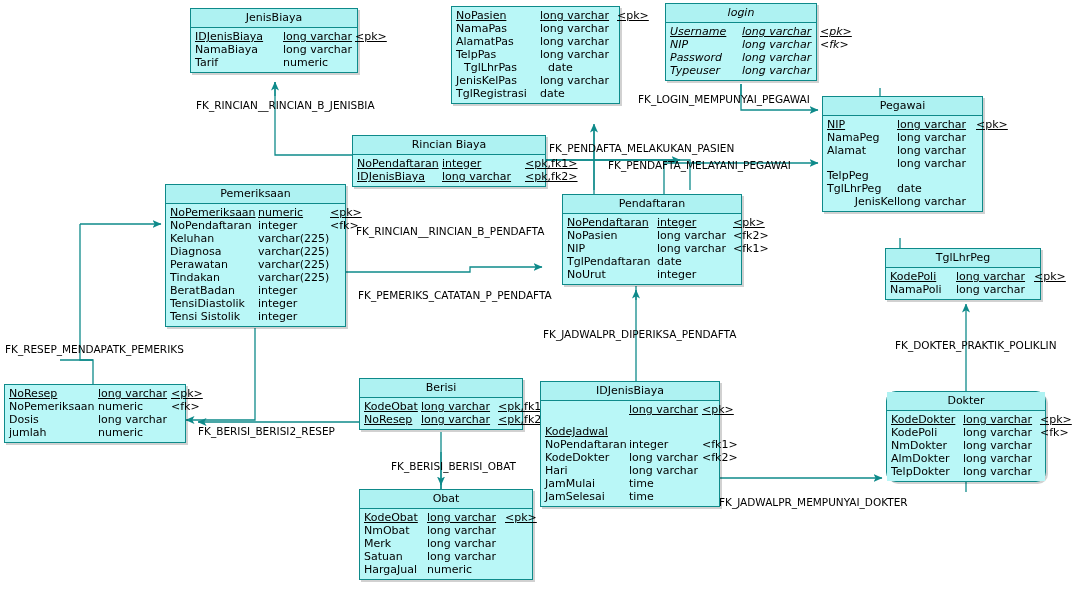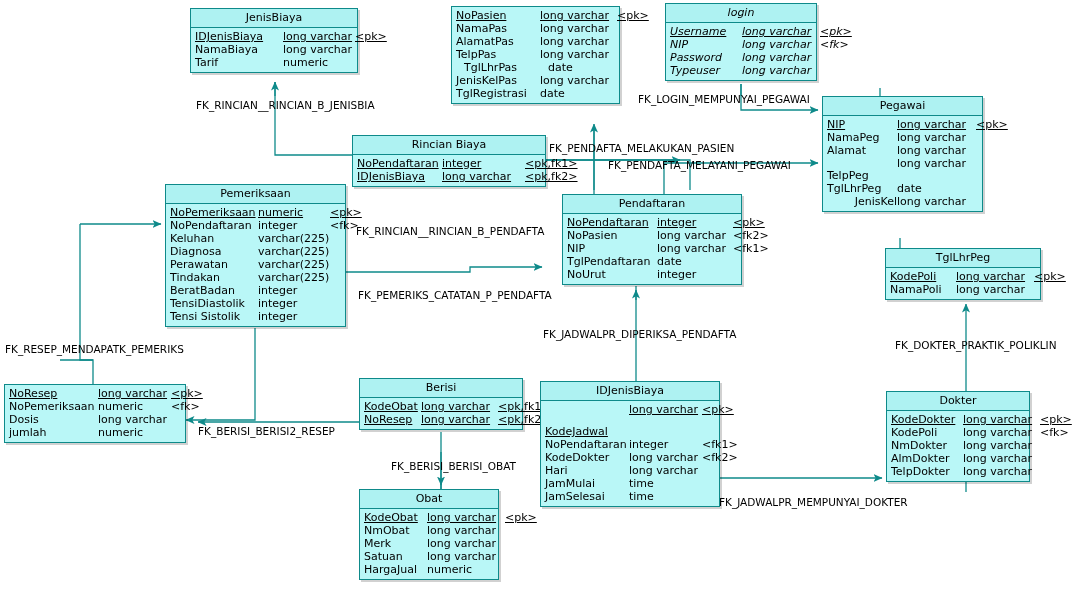--- a/index.html
+++ b/index.html
@@ -417,21 +417,21 @@
             <span class="c-type" style="width: 73px;">time</span>
             <span class="c-key"></span>
           </div>
           <div class="row">
             <span class="c-name" style="width: 84px;">JamSelesai</span>
             <span class="c-type" style="width: 73px;">time</span>
             <span class="c-key"></span>
           </div>
         </div>
       </div>
-      <div class="entity" style="left: 886px; top: 391px; width: 144px;">
+      <div class="entity" style="left: 886px; top: 391px; width: 160px; border-radius: 10px;">
         <div class="title">Dokter</div>
         <div class="attrs">
           <div class="row">
             <span class="c-name u" style="width: 72px;">KodeDokter</span>
             <span class="c-type u" style="width: 77px;">long varchar</span>
             <span class="c-key u">&lt;pk&gt;</span>
           </div>
           <div class="row">
             <span class="c-name" style="width: 72px;">KodePoli</span>
             <span class="c-type" style="width: 77px;">long varchar</span>
@@ -447,21 +447,21 @@
             <span class="c-type" style="width: 77px;">long varchar</span>
             <span class="c-key"></span>
           </div>
           <div class="row">
             <span class="c-name" style="width: 72px;">TelpDokter</span>
             <span class="c-type" style="width: 77px;">long varchar</span>
             <span class="c-key"></span>
           </div>
         </div>
       </div>
-      <div class="entity" style="left: 359px; top: 489px; width: 140px;">
+      <div class="entity" style="left: 359px; top: 489px; width: 174px;">
         <div class="title">Obat</div>
         <div class="attrs">
           <div class="row">
             <span class="c-name u" style="width: 63px;">KodeObat</span>
             <span class="c-type u" style="width: 78px;">long varchar</span>
             <span class="c-key u">&lt;pk&gt;</span>
           </div>
           <div class="row">
             <span class="c-name" style="width: 63px;">NmObat</span>
             <span class="c-type" style="width: 78px;">long varchar</span>

